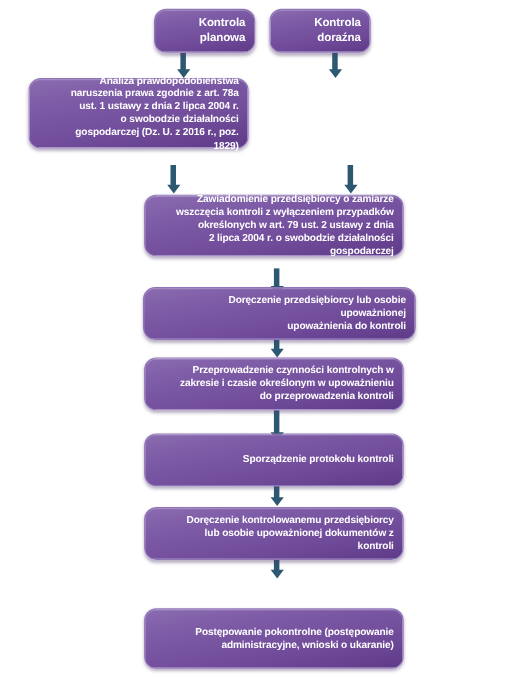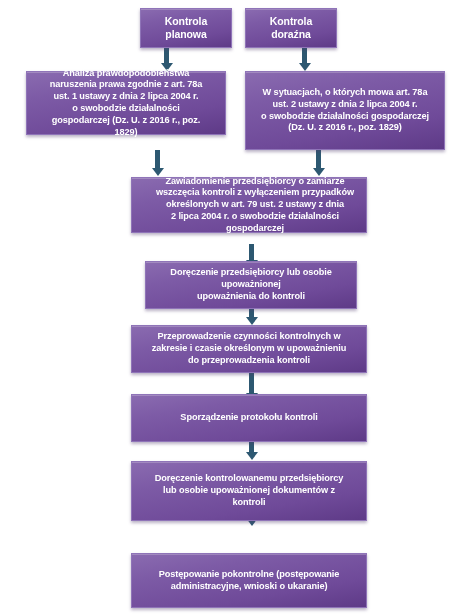--- a/index.html
+++ b/index.html
@@ -15,27 +15,27 @@
   }
   #canvas {
     position: relative;
     width: 474px;
     height: 615px;
     background: #ffffff;
   }
   .node {
     position: absolute;
     box-sizing: border-box;
-    border-radius: 0;
+    border-radius: 11px;
     background: linear-gradient(170deg, #8a6bb0 0%, #7d5ba6 28%, #6f4a99 70%, #5e3a87 100%);
     border: 1px solid #8f74b8;
     box-shadow: 0 2px 3px rgba(80,60,110,0.40), inset 0 1px 0 rgba(255,255,255,0.22);
     color: #ffffff;
     font-weight: bold;
-    text-align: center;
+    text-align: right;
     display: flex;
     align-items: center;
     justify-content: center;
     padding: 4px 8px;
     z-index: 2;
     line-height: 1.28;
     letter-spacing: -0.1px;
   }
   .node .label {
     display: block;
@@ -89,47 +89,41 @@
 doraźna</span>
     </div>
     <div class="node" style="left: 26px; top: 71px; width: 200px; height: 64px; font-size: 9.2px;">
       <span class="label">Analiza prawdopodobieństwa
 naruszenia prawa zgodnie z art. 78a
 ust. 1 ustawy z dnia 2 lipca 2004 r.
 o swobodzie działalności
 gospodarczej (Dz. U. z 2016 r., poz.
 1829)</span>
     </div>
-    <div class="node" style="left: 245px; top: 71px; width: 200px; height: 79px; font-size: 9.2px;">
-      <span class="label">W sytuacjach, o których mowa art. 78a
-ust. 2 ustawy z dnia 2 lipca 2004 r.
-o swobodzie działalności gospodarczej
-(Dz. U. z 2016 r., poz. 1829)</span>
-    </div>
     <div class="node" style="left: 131px; top: 177px; width: 236px; height: 56px; font-size: 9.2px; padding-left: 20px;">
       <span class="label">Zawiadomienie przedsiębiorcy o zamiarze
 wszczęcia kontroli z wyłączeniem przypadków
 określonych w art. 79 ust. 2 ustawy z dnia
 2 lipca 2004 r. o swobodzie działalności
 gospodarczej</span>
     </div>
-    <div class="node" style="left: 145px; top: 261px; width: 212px; height: 48px; font-size: 9.2px;">
+    <div class="node" style="left: 130px; top: 261px; width: 248px; height: 48px; font-size: 9.2px;">
       <span class="label">Doręczenie przedsiębiorcy lub osobie
 upoważnionej
 upoważnienia do kontroli</span>
     </div>
     <div class="node" style="left: 131px; top: 394px; width: 236px; height: 48px; font-size: 9.2px;">
       <span class="label">Sporządzenie protokołu kontroli</span>
     </div>
     <div class="node" style="left: 131px; top: 325px; width: 236px; height: 48px; font-size: 9.2px;">
       <span class="label">Przeprowadzenie czynności kontrolnych w
 zakresie i czasie określonym w upoważnieniu
 do przeprowadzenia kontroli</span>
     </div>
-    <div class="node" style="left: 131px; top: 461px; width: 236px; height: 60px; font-size: 9.2px;">
+    <div class="node" style="left: 131px; top: 461px; width: 236px; height: 48px; font-size: 9.2px;">
       <span class="label">Doręczenie kontrolowanemu przedsiębiorcy
 lub osobie upoważnionej dokumentów z
 kontroli</span>
     </div>
     <div class="node" style="left: 131px; top: 553px; width: 236px; height: 55px; font-size: 9.2px;">
       <span class="label">Postępowanie pokontrolne  (postępowanie
 administracyjne, wnioski o ukaranie)</span>
     </div>
   </div>
 

